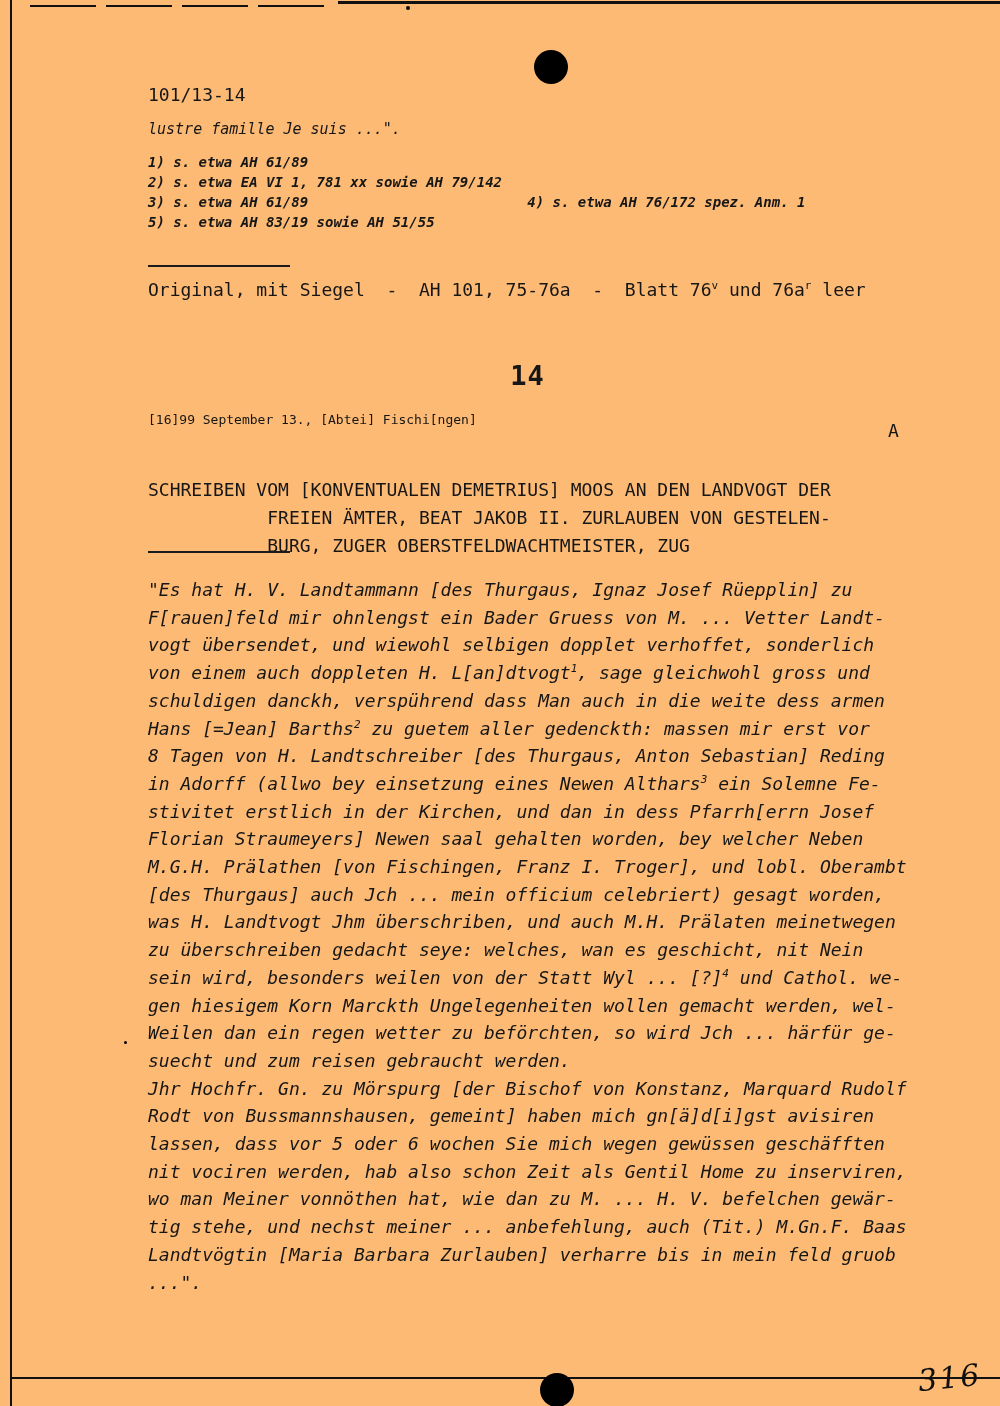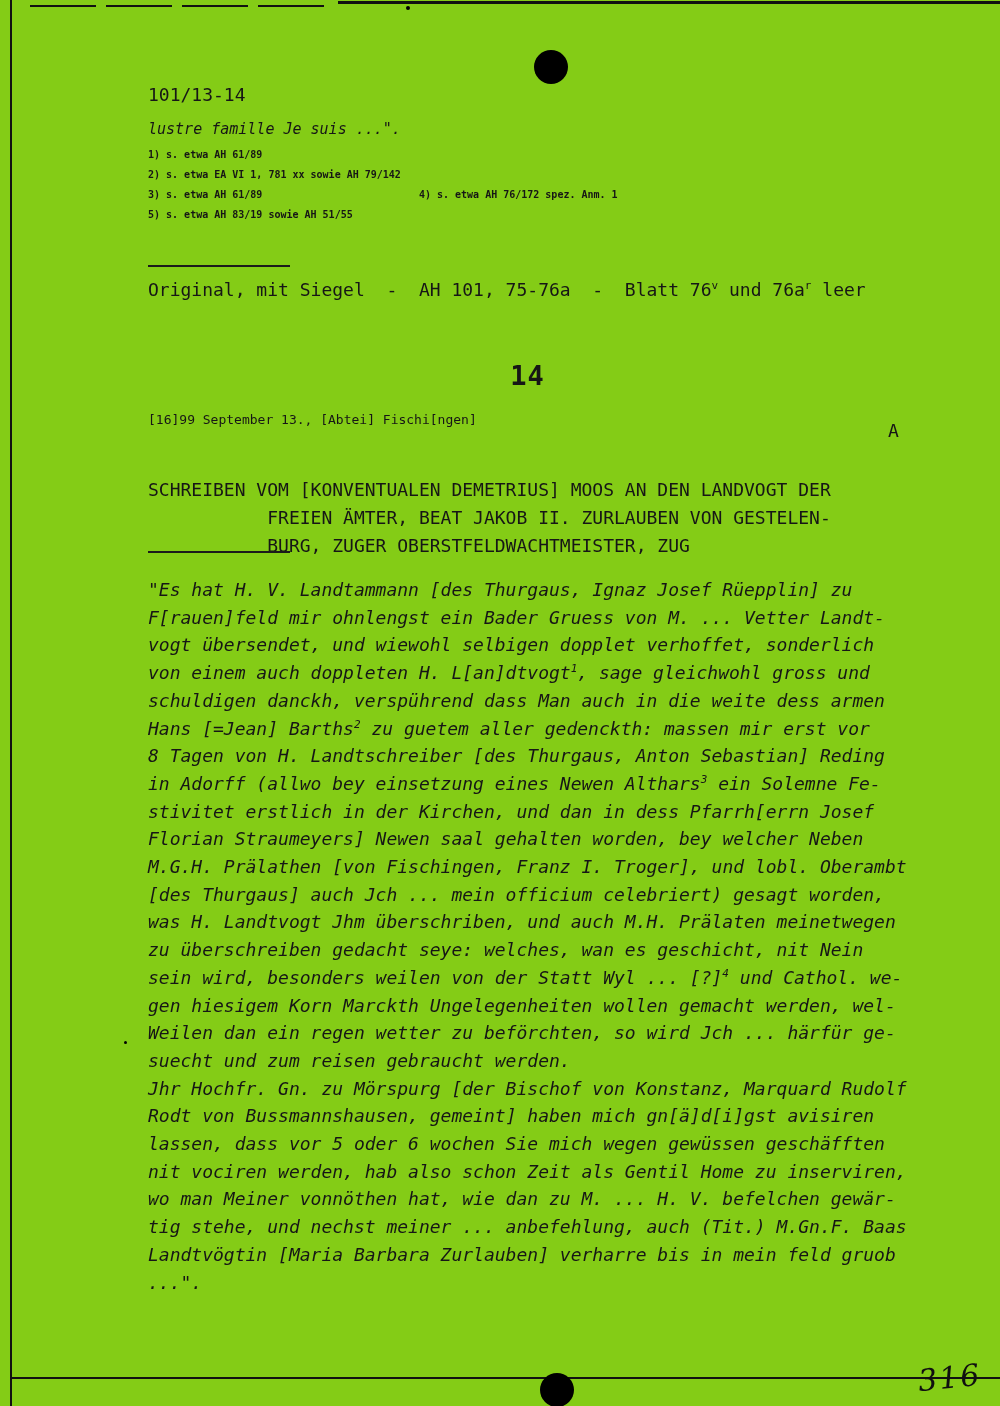--- a/index.html
+++ b/index.html
@@ -1,19 +1,19 @@
 <!DOCTYPE html>
 <html><head>
 <meta charset="utf-8">
 <style>
   html,body{margin:0;padding:0;background:#ffffff;}
   .page{
     position:relative;
     width:1000px;height:1406px;
-    background:#84cc16;
+    background:#fdba74;
     color:#161616;
     font-family:"DejaVu Sans Mono","Liberation Mono",monospace;
     overflow:hidden;
   }
   .abs{position:absolute;}
   .b{font-weight:normal;}
   sup{font-size:11px;line-height:0;vertical-align:super;}
 
   
   .border-left{left:10px;top:0;width:2px;height:1406px;background:#111;}
@@ -30,21 +30,21 @@
   .handwriting{
     left:918px;top:1360px;
     font-family:"DejaVu Serif","Liberation Serif",serif;
     font-style:italic;font-size:30px;color:#101010;
     transform:rotate(-6deg);letter-spacing:2px;
   }
 
   
   .ref-number{left:148px;top:84px;font-size:18px;}
   .subtitle{left:148px;top:120px;font-size:15px;font-style:italic;}
-  .footnote-list{left:148px;top:145px;font-size:10px;font-weight:bold;line-height:20px;}
+  .footnote-list{left:148px;top:152px;font-size:14px;font-style:italic;font-weight:bold;line-height:20px;}
   .fn-line{white-space:pre;}
   .rule{height:2px;background:#1b1b1b;}
   .rule-1{left:148px;top:265px;width:142px;}
   .rule-2{left:148px;top:551px;width:142px;}
   .source-line{left:148px;top:279px;font-size:18px;white-space:pre;}
   .page-number{left:0;right:0;top:360px;text-align:center;font-size:27px;font-weight:bold;letter-spacing:1px;padding-left:55px;}
   .date-line{left:148px;top:412px;font-size:13px;}
   .entry-marker{left:888px;top:420px;font-size:18px;}
   .entry-heading{left:148px;top:456px;font-size:18px;line-height:28px;margin-top:20px;}
   .hd-line{white-space:pre;}

